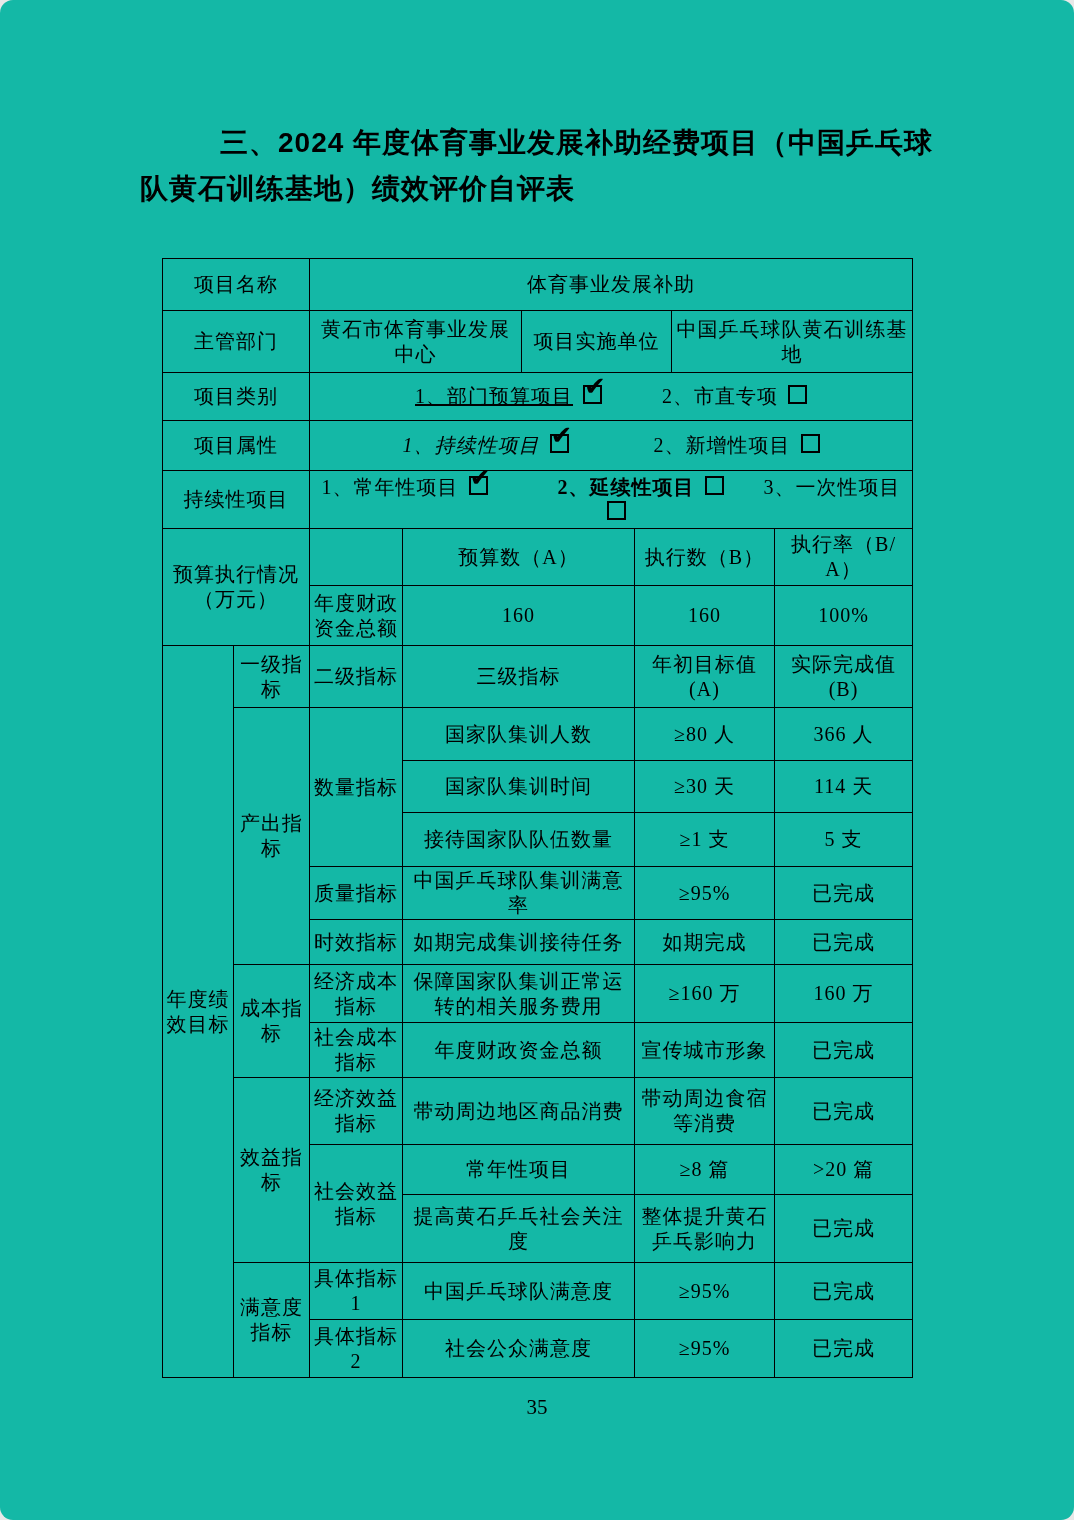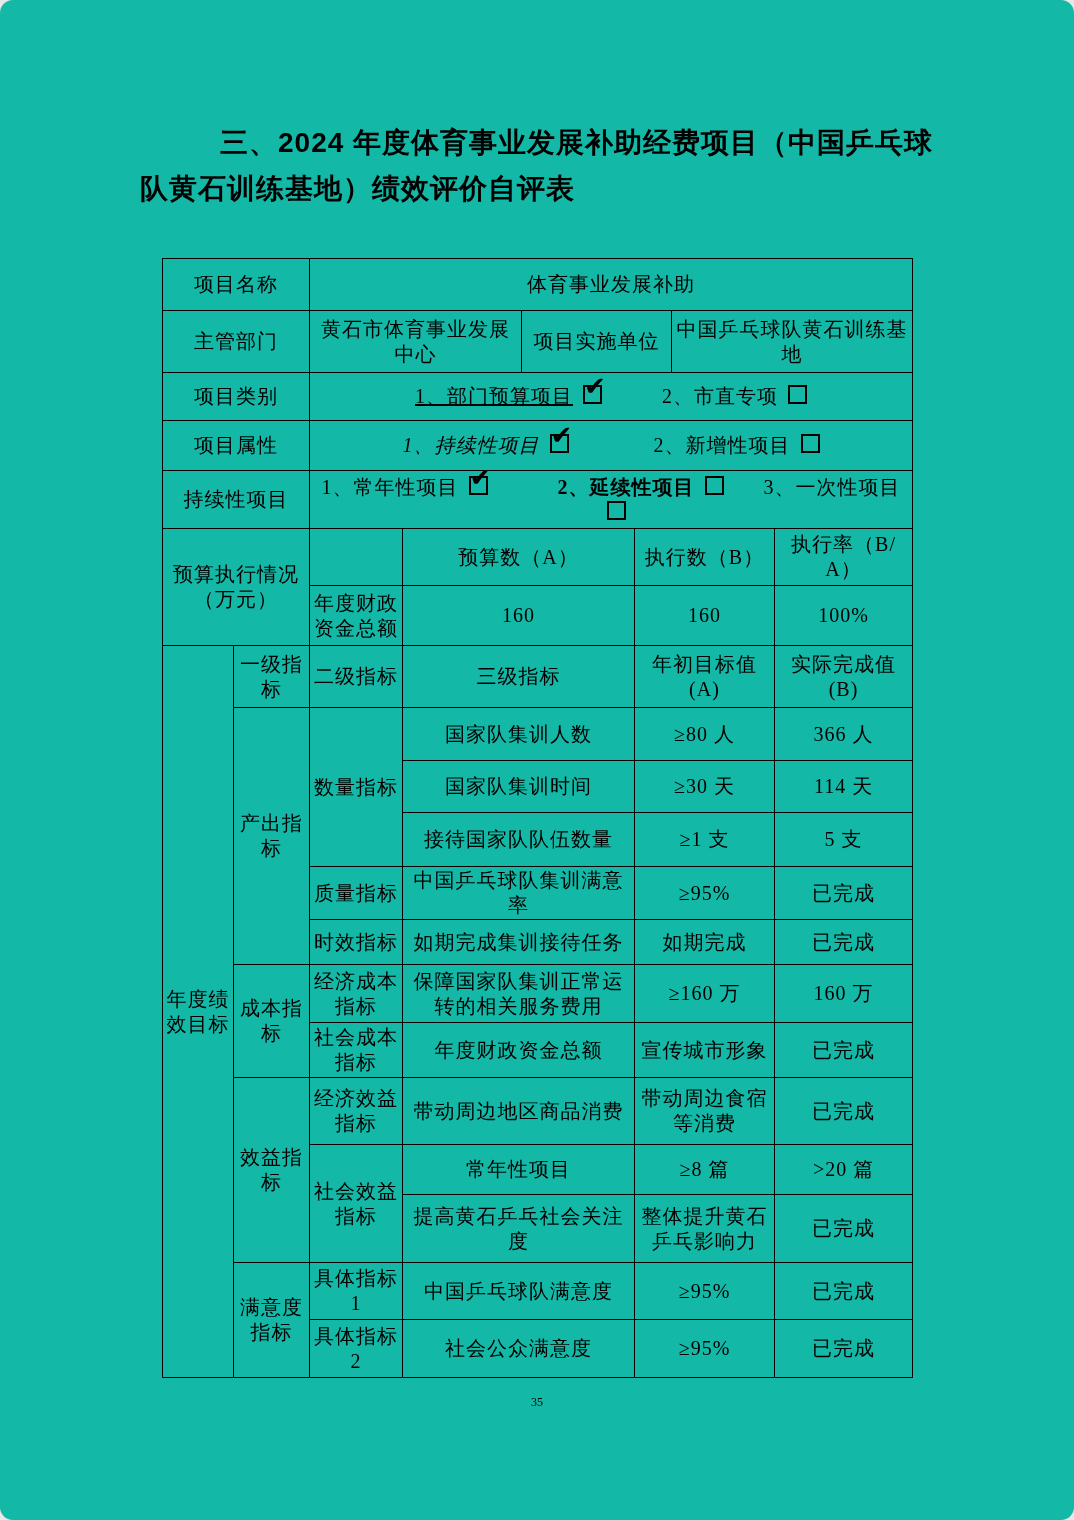--- a/index.html
+++ b/index.html
@@ -65,21 +65,21 @@
   }
   .opt{display:inline;}
   .g60{margin-right:60px;text-decoration:underline;}
   .g85{margin-right:85px;font-style:italic;}
   .g70{margin-right:70px;}
   .g40{margin-right:40px;font-weight:bold;}
   .page-number{
     position:absolute;
     left:0;top:1395px;width:100%;
     text-align:center;
-    font-size:12px;
+    font-size:21px;
     letter-spacing:0;
   }
 </style>
 </head>
 <body>
 
 <div class="page">
 
   <h1 class="doc-title">三、2024 年度体育事业发展补助经费项目（中国乒乓球队黄石训练基地）绩效评价自评表</h1>
 

